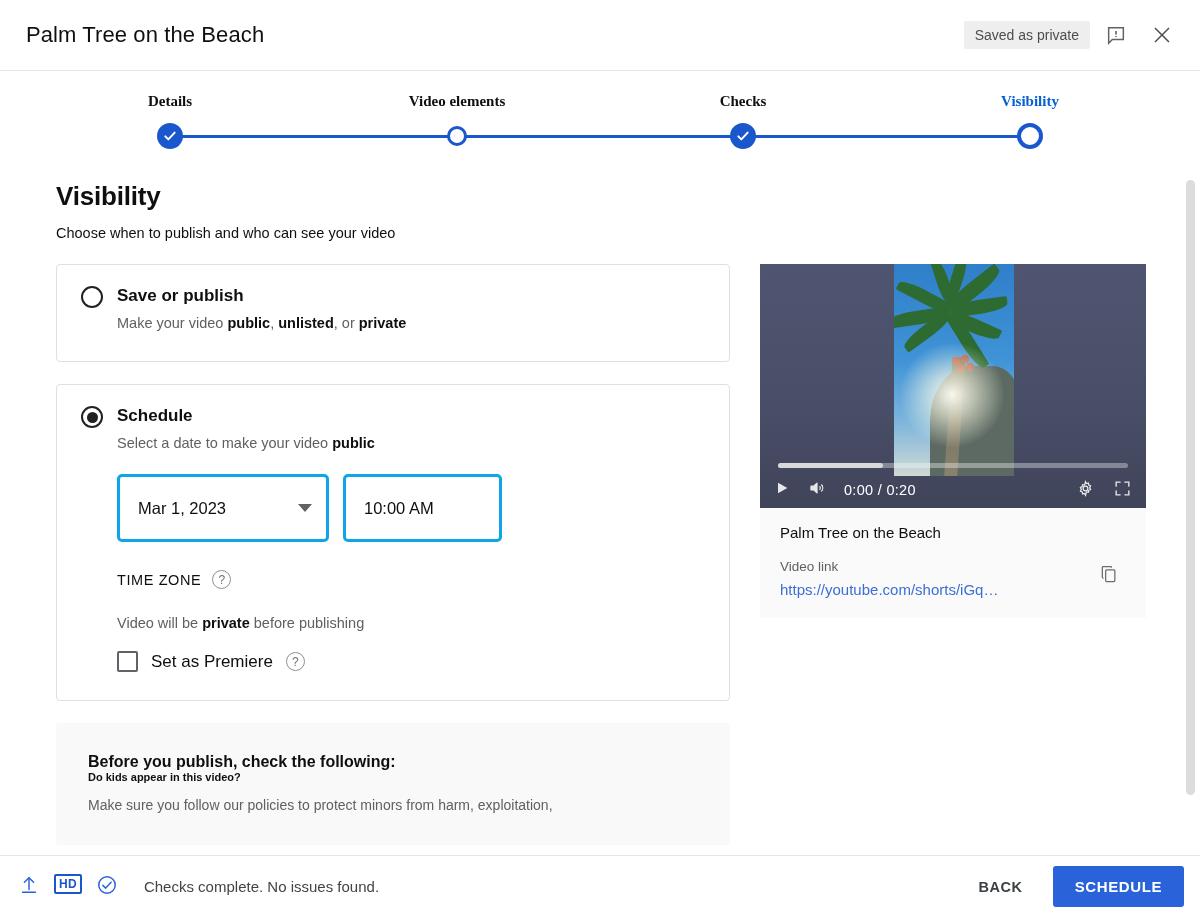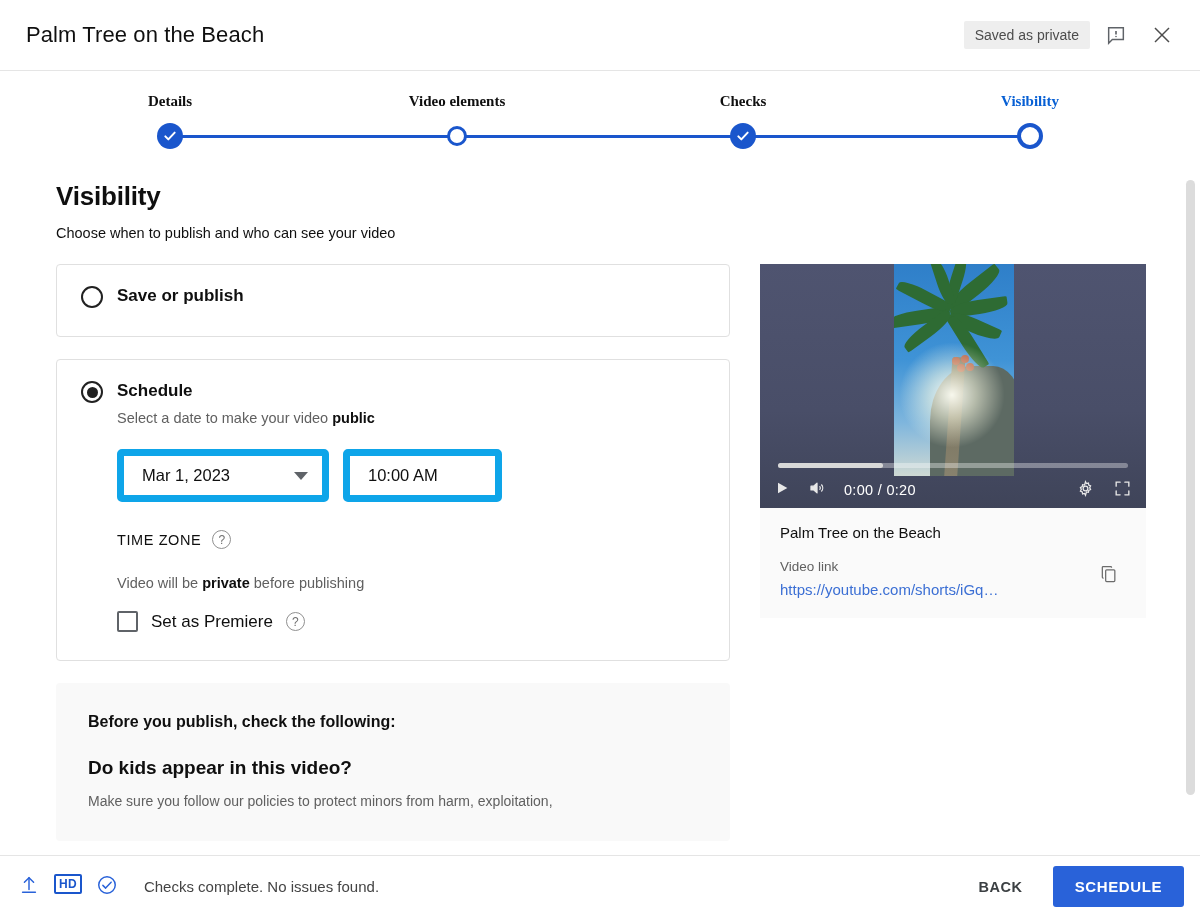--- a/index.html
+++ b/index.html
@@ -77,21 +77,21 @@
   }
   .radio .dot { width:11px; height:11px; border-radius:50%; background:#212121; }
   .opt-title { font-size:17px; font-weight:700; color:#0f0f0f; line-height: 22px; }
   .opt-sub { font-size:14.5px; color:#606060; margin-top: 7px; line-height:19px; }
   .opt-sub b { color:#0f0f0f; font-weight:700; }
 
   .sched-body { padding-left: 36px; }
 
   .fields { display:flex; gap: 14px; margin-top: 21px; }
   .field {
-    border:7px solid #0ea5e9; border-radius:5px; height:53px;
+    border:3px solid #0ea5e9; border-radius:5px; height:68px;
     display:flex; align-items:center; background:#fff; cursor:pointer;
   }
   .field.date { width:212px; padding: 0 14px 0 18px; justify-content:space-between; }
   .field.time { width:159px; padding: 0 18px; }
   .field-val { font-size:16.5px; color:#0f0f0f; }
   .caret { width:0; height:0; border-left:7px solid transparent; border-right:7px solid transparent; border-top:8px solid #5f6368; }
 
   .tz-row { display:flex; align-items:center; gap:11px; margin-top: 28px; }
   .tz-label { font-size:14.5px; letter-spacing:.6px; color:#0f0f0f; }
   .help {
@@ -105,21 +105,21 @@
   .premiere-row { display:flex; align-items:center; gap:13px; margin-top: 20px; }
   .checkbox { width:21px; height:21px; border:2px solid #5f6368; border-radius:2px; background:#fff; cursor:pointer; }
   .premiere-label { font-size:17px; color:#0f0f0f; }
 
   
   .checklist {
     margin-top: 22px; background:#f9f9f9; border-radius:4px;
     padding: 30px 30px 30px 32px;
   }
   .cl-title { font-size:16px; font-weight:700; color:#0f0f0f; }
-  .cl-q { font-size:19px; font-weight:700; color:#0f0f0f; margin-top: 26px; }
+  .cl-q { font-size:11px; font-weight:700; color:#0f0f0f; }
   .cl-text { font-size:14px; color:#606060; margin-top: 12px; line-height:20px; }
 
   
   .player {
     position:relative; width:386px; height:244px; overflow:hidden;
     background:#4c506a; border-radius:0;
   }
   .player-bg { position:absolute; inset:0; background: linear-gradient(180deg,#4f5470 0%, #494e68 60%, #3f4459 100%); }
   .vid-strip { position:absolute; left:134px; top:0; width:120px; height:212px; overflow:hidden; }
   .sky { position:absolute; inset:0; background: linear-gradient(180deg,#2f7fc9 0%, #3f93d6 45%, #7fb6dd 75%, #cfd9d3 100%); }
@@ -237,20 +237,21 @@
 
       <div class="columns">
 
         <div class="left-col">
 
           <div class="card">
             <div class="opt-row">
               <div class="radio"></div>
               <div>
                 <div class="opt-title">Save or publish</div>
+                <div class="opt-sub"><span>Make your video </span><b>public</b><span>, </span><b>unlisted</b><span>, or </span><b>private</b></div>
               </div>
             </div>
           </div>
 
           <div class="card">
             <div class="opt-row">
               <div class="radio">
                   <span class="dot"></span>
                 </div>
               <div>

